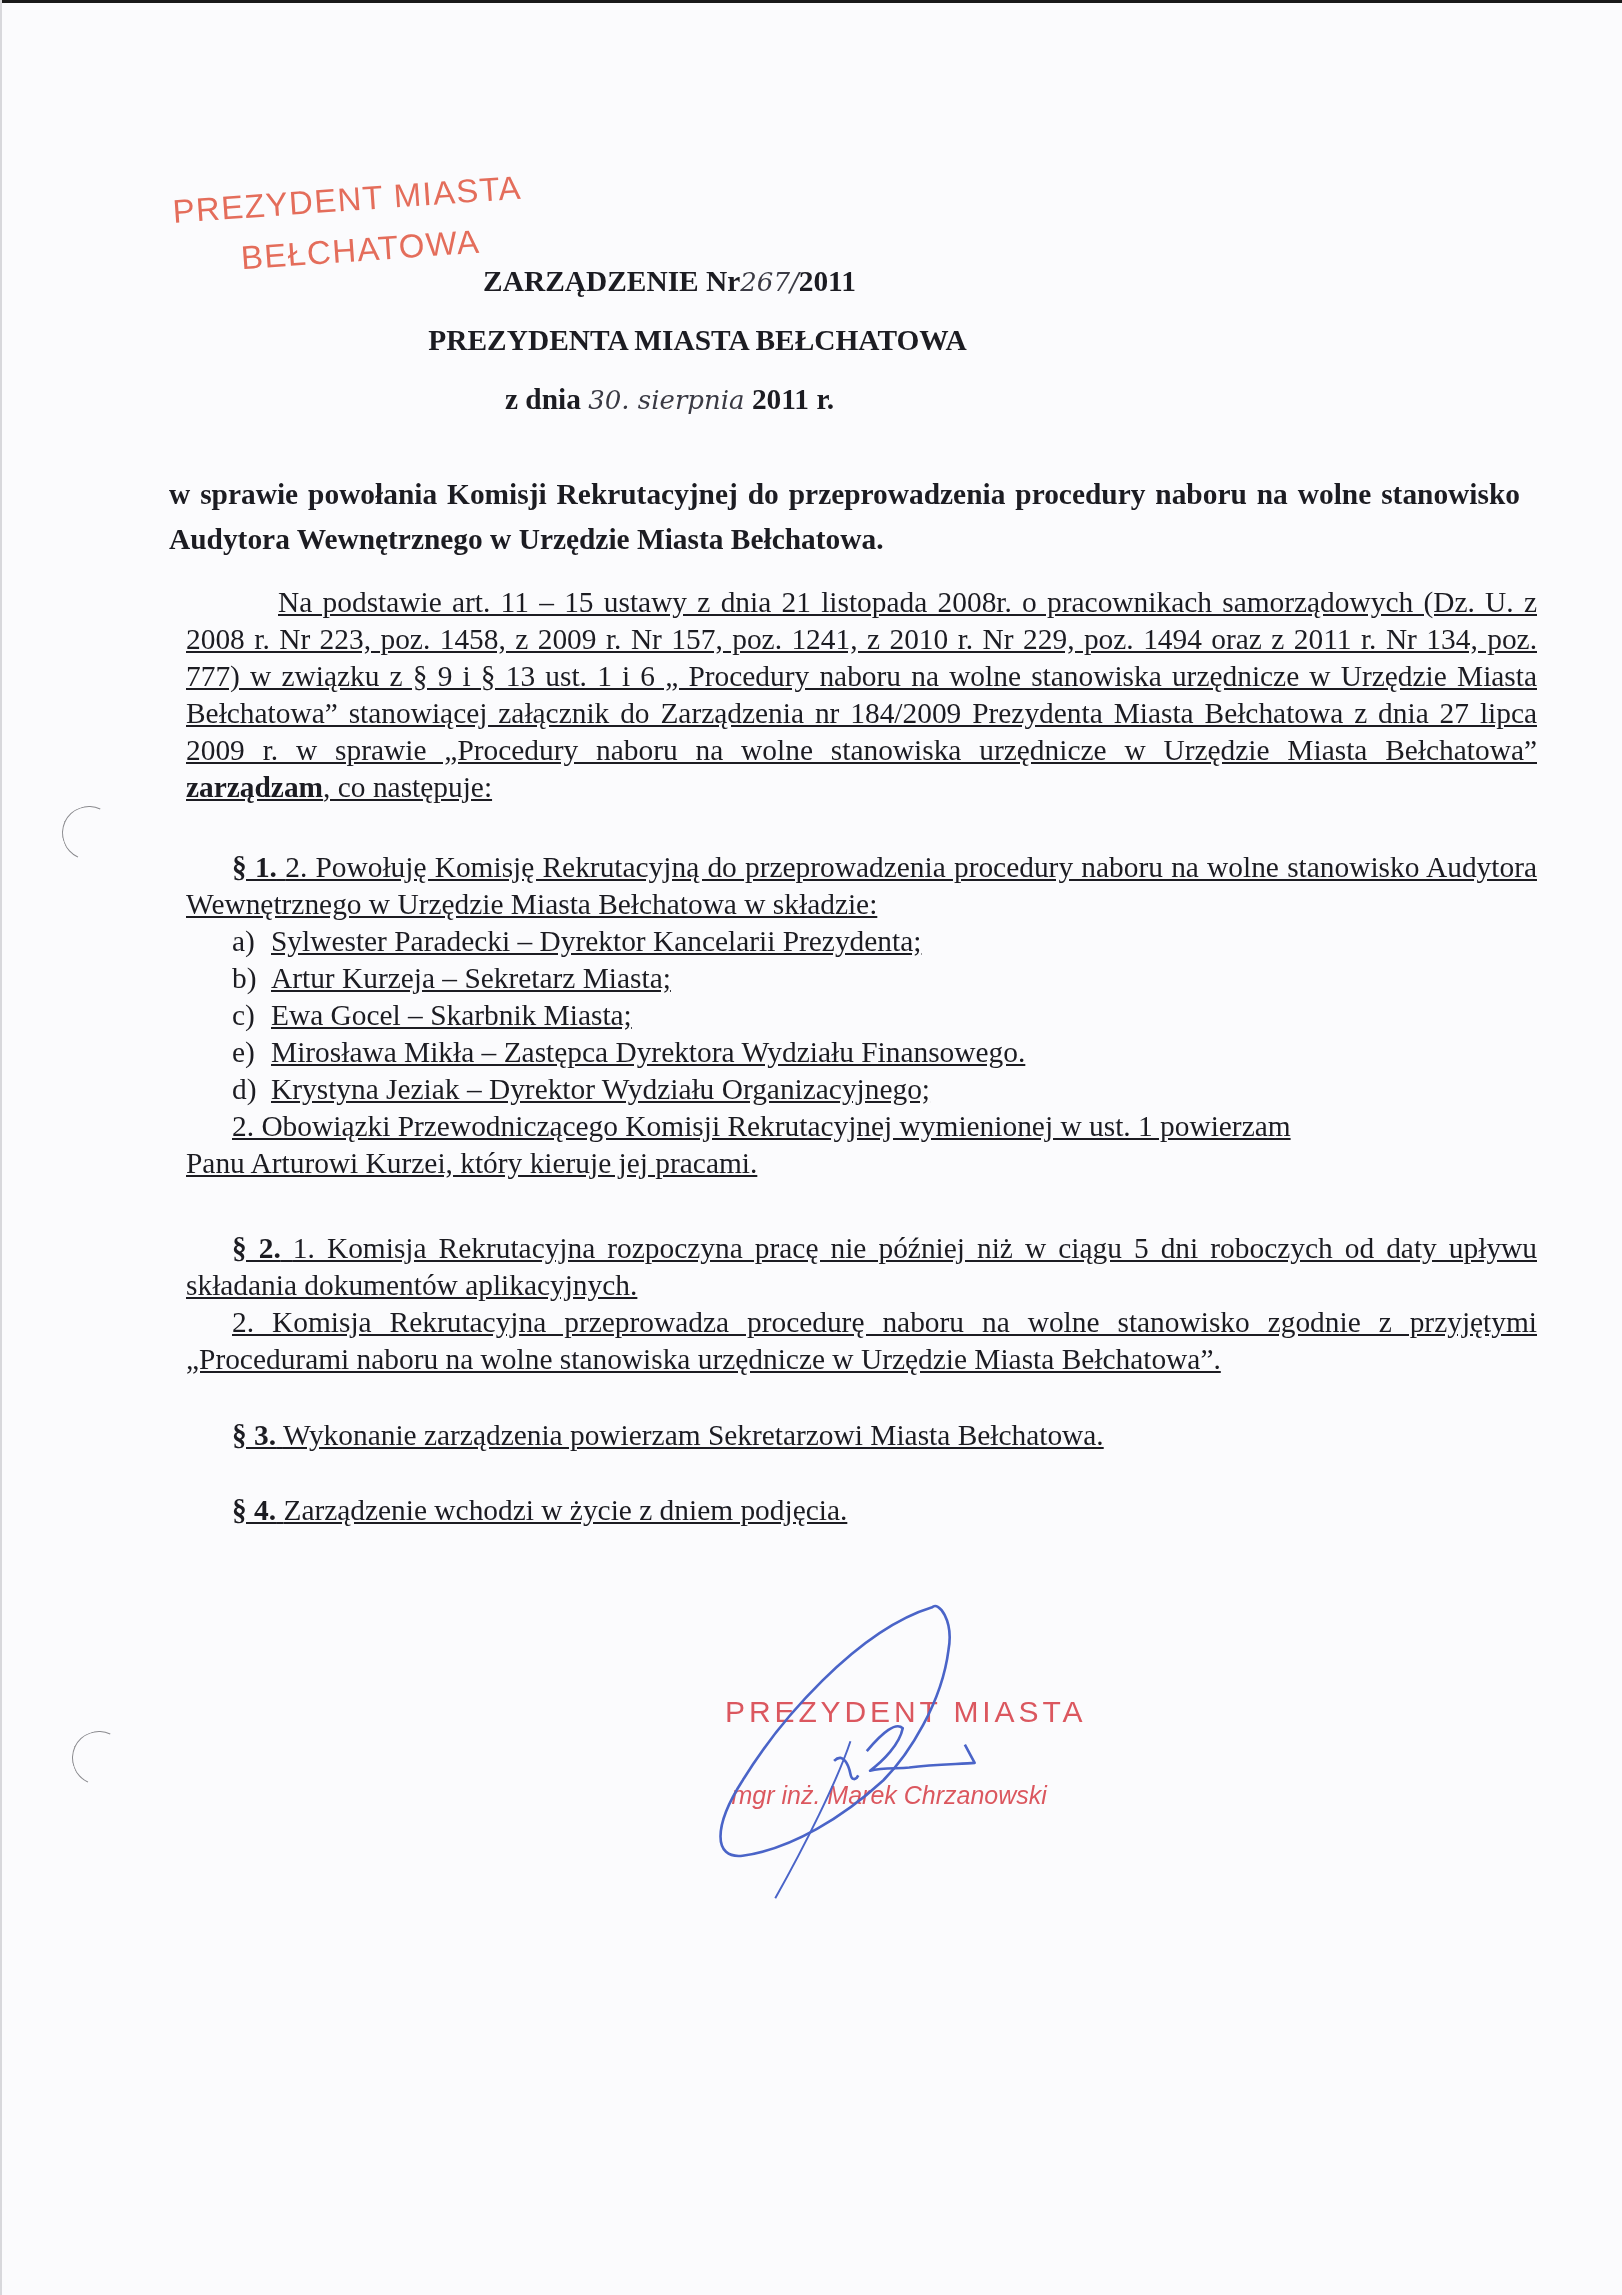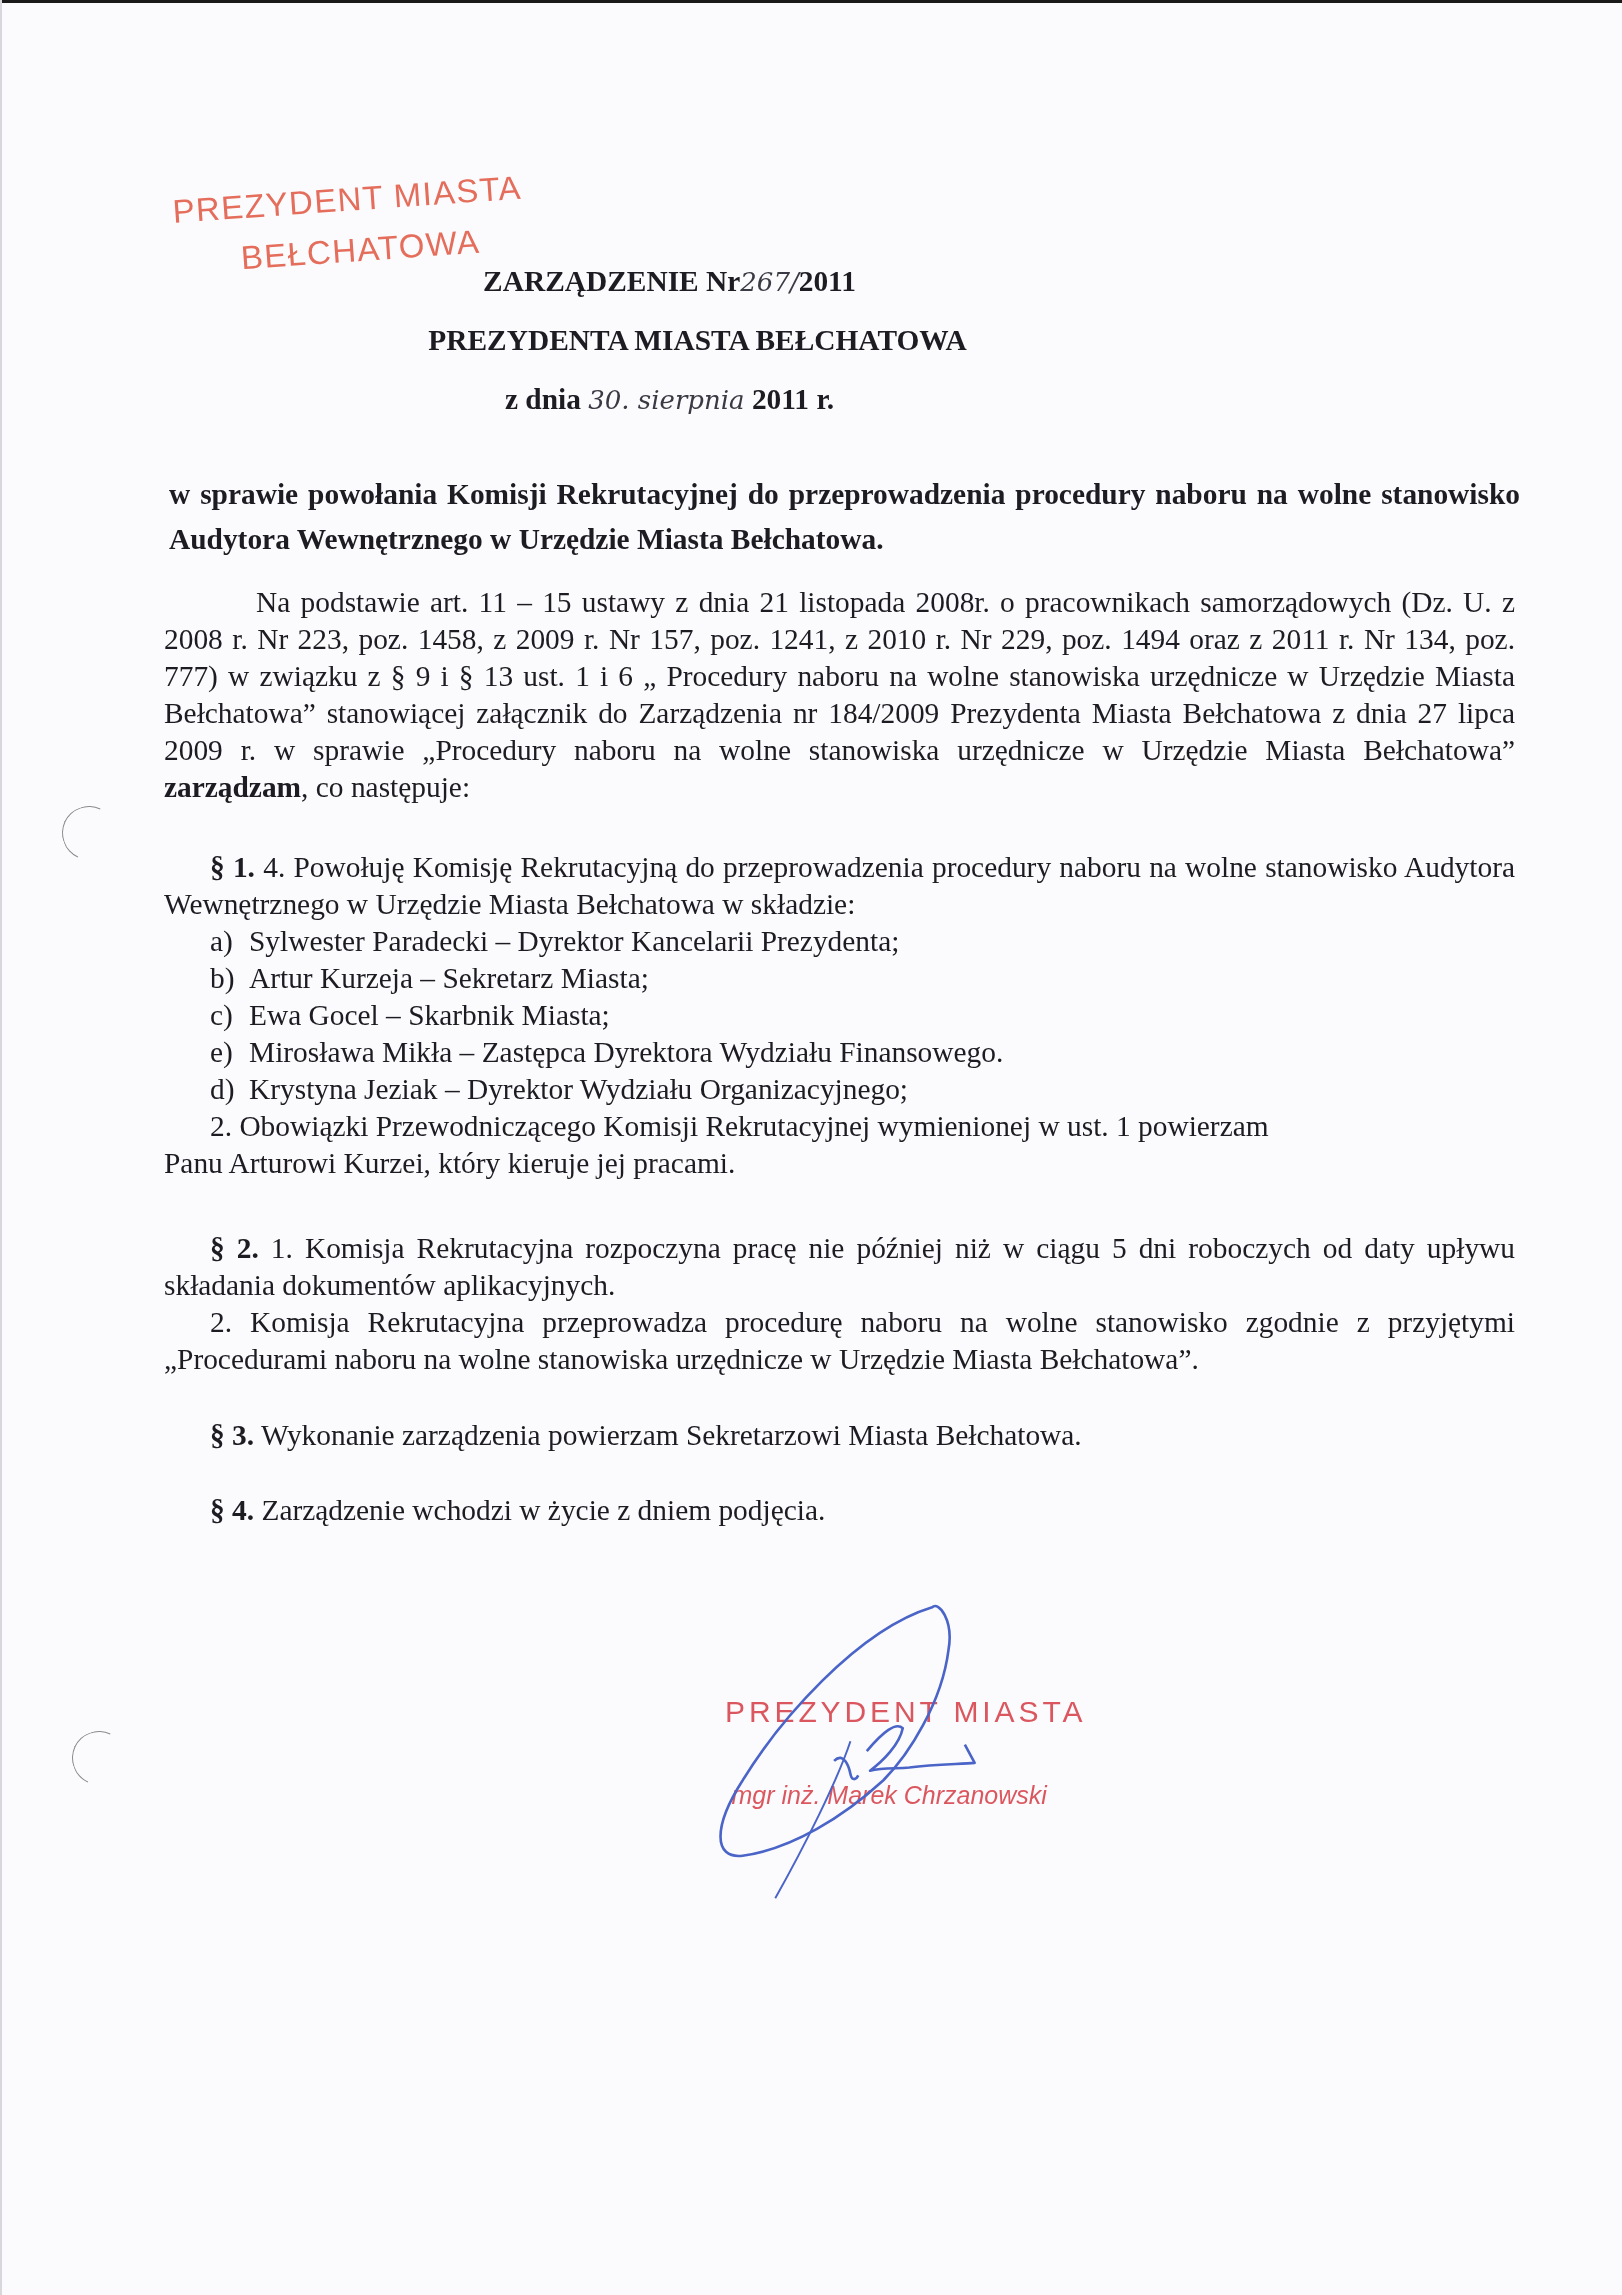--- a/index.html
+++ b/index.html
@@ -32,22 +32,22 @@
   }
   .h1 { top: 265px; }
   .h2 { top: 324px; padding-left: 28px; }
   .h3 { top: 383px; }
   .handwritten { font-family: "DejaVu Serif", serif; font-style: italic; font-weight: normal; color: #3a3a44; font-size: 26px; }
   .subject {
     position: absolute; left: 169px; top: 472px; width: 1351px;
     font-weight: bold; font-size: 29.4px; line-height: 45px; text-align: justify;
   }
   .body {
-    position: absolute; left: 164px; width: 1351px;
-    font-size: 29.4px; line-height: 37px; text-align: justify;
+    position: absolute; left: 186px; width: 1351px;
+    font-size: 29.4px; line-height: 37px; text-align: justify; text-decoration: underline;
   }
   .preamble { top: 584px; text-indent: 92px; }
   .p1 { top: 849px; }
   .indent { text-indent: 46px; }
   .list { margin: 0; padding: 0; list-style: none; }
   .list li { padding-left: 46px; }
   .list .lbl { display: inline-block; width: 39px; }
   .p2 { top: 1230px; }
   .p3 { top: 1417px; }
   .p4 { top: 1492px; }
@@ -86,21 +86,21 @@
 <div class="subject">w sprawie powołania Komisji Rekrutacyjnej do przeprowadzenia procedury naboru na wolne stanowisko Audytora Wewnętrznego w Urzędzie Miasta Bełchatowa.</div>
 
 <div class="body preamble">
   <span>Na podstawie art. 11 – 15 ustawy z dnia 21 listopada 2008r. o pracownikach samorządowych (Dz. U. z 2008 r. Nr 223, poz. 1458, z 2009 r. Nr 157, poz. 1241, z 2010 r. Nr 229, poz. 1494 oraz z 2011 r. Nr 134, poz. 777) w związku z § 9 i § 13 ust. 1 i 6 „ Procedury naboru na wolne stanowiska urzędnicze w Urzędzie Miasta Bełchatowa” stanowiącej załącznik do Zarządzenia nr 184/2009 Prezydenta Miasta Bełchatowa z dnia 27 lipca 2009 r. w sprawie „Procedury naboru na wolne stanowiska urzędnicze w Urzędzie Miasta Bełchatowa”</span>
   <b>zarządzam</b><span>, co następuje:</span>
 </div>
 
 <div class="body p1">
   <div class="indent">
     <b>§ 1.</b>
-    <span>4. Powołuję Komisję Rekrutacyjną do przeprowadzenia procedury naboru na wolne stanowisko Audytora Wewnętrznego w Urzędzie Miasta Bełchatowa w składzie:</span>
+    <span>2. Powołuję Komisję Rekrutacyjną do przeprowadzenia procedury naboru na wolne stanowisko Audytora Wewnętrznego w Urzędzie Miasta Bełchatowa w składzie:</span>
   </div>
   <ul class="list">
     <li><span class="lbl">a)</span><span>Sylwester Paradecki – Dyrektor Kancelarii Prezydenta;</span></li>
     <li><span class="lbl">b)</span><span>Artur Kurzeja – Sekretarz Miasta;</span></li>
     <li><span class="lbl">c)</span><span>Ewa Gocel – Skarbnik Miasta;</span></li>
     <li><span class="lbl">e)</span><span>Mirosława Mikła – Zastępca Dyrektora Wydziału Finansowego.</span></li>
     <li><span class="lbl">d)</span><span>Krystyna Jeziak – Dyrektor Wydziału Organizacyjnego;</span></li>
   </ul>
   <div style="padding-left:46px; text-align:left;">2. Obowiązki Przewodniczącego Komisji Rekrutacyjnej wymienionej w ust. 1 powierzam</div>
   <div style="text-align:left;">Panu Arturowi Kurzei, który kieruje jej pracami.</div>

